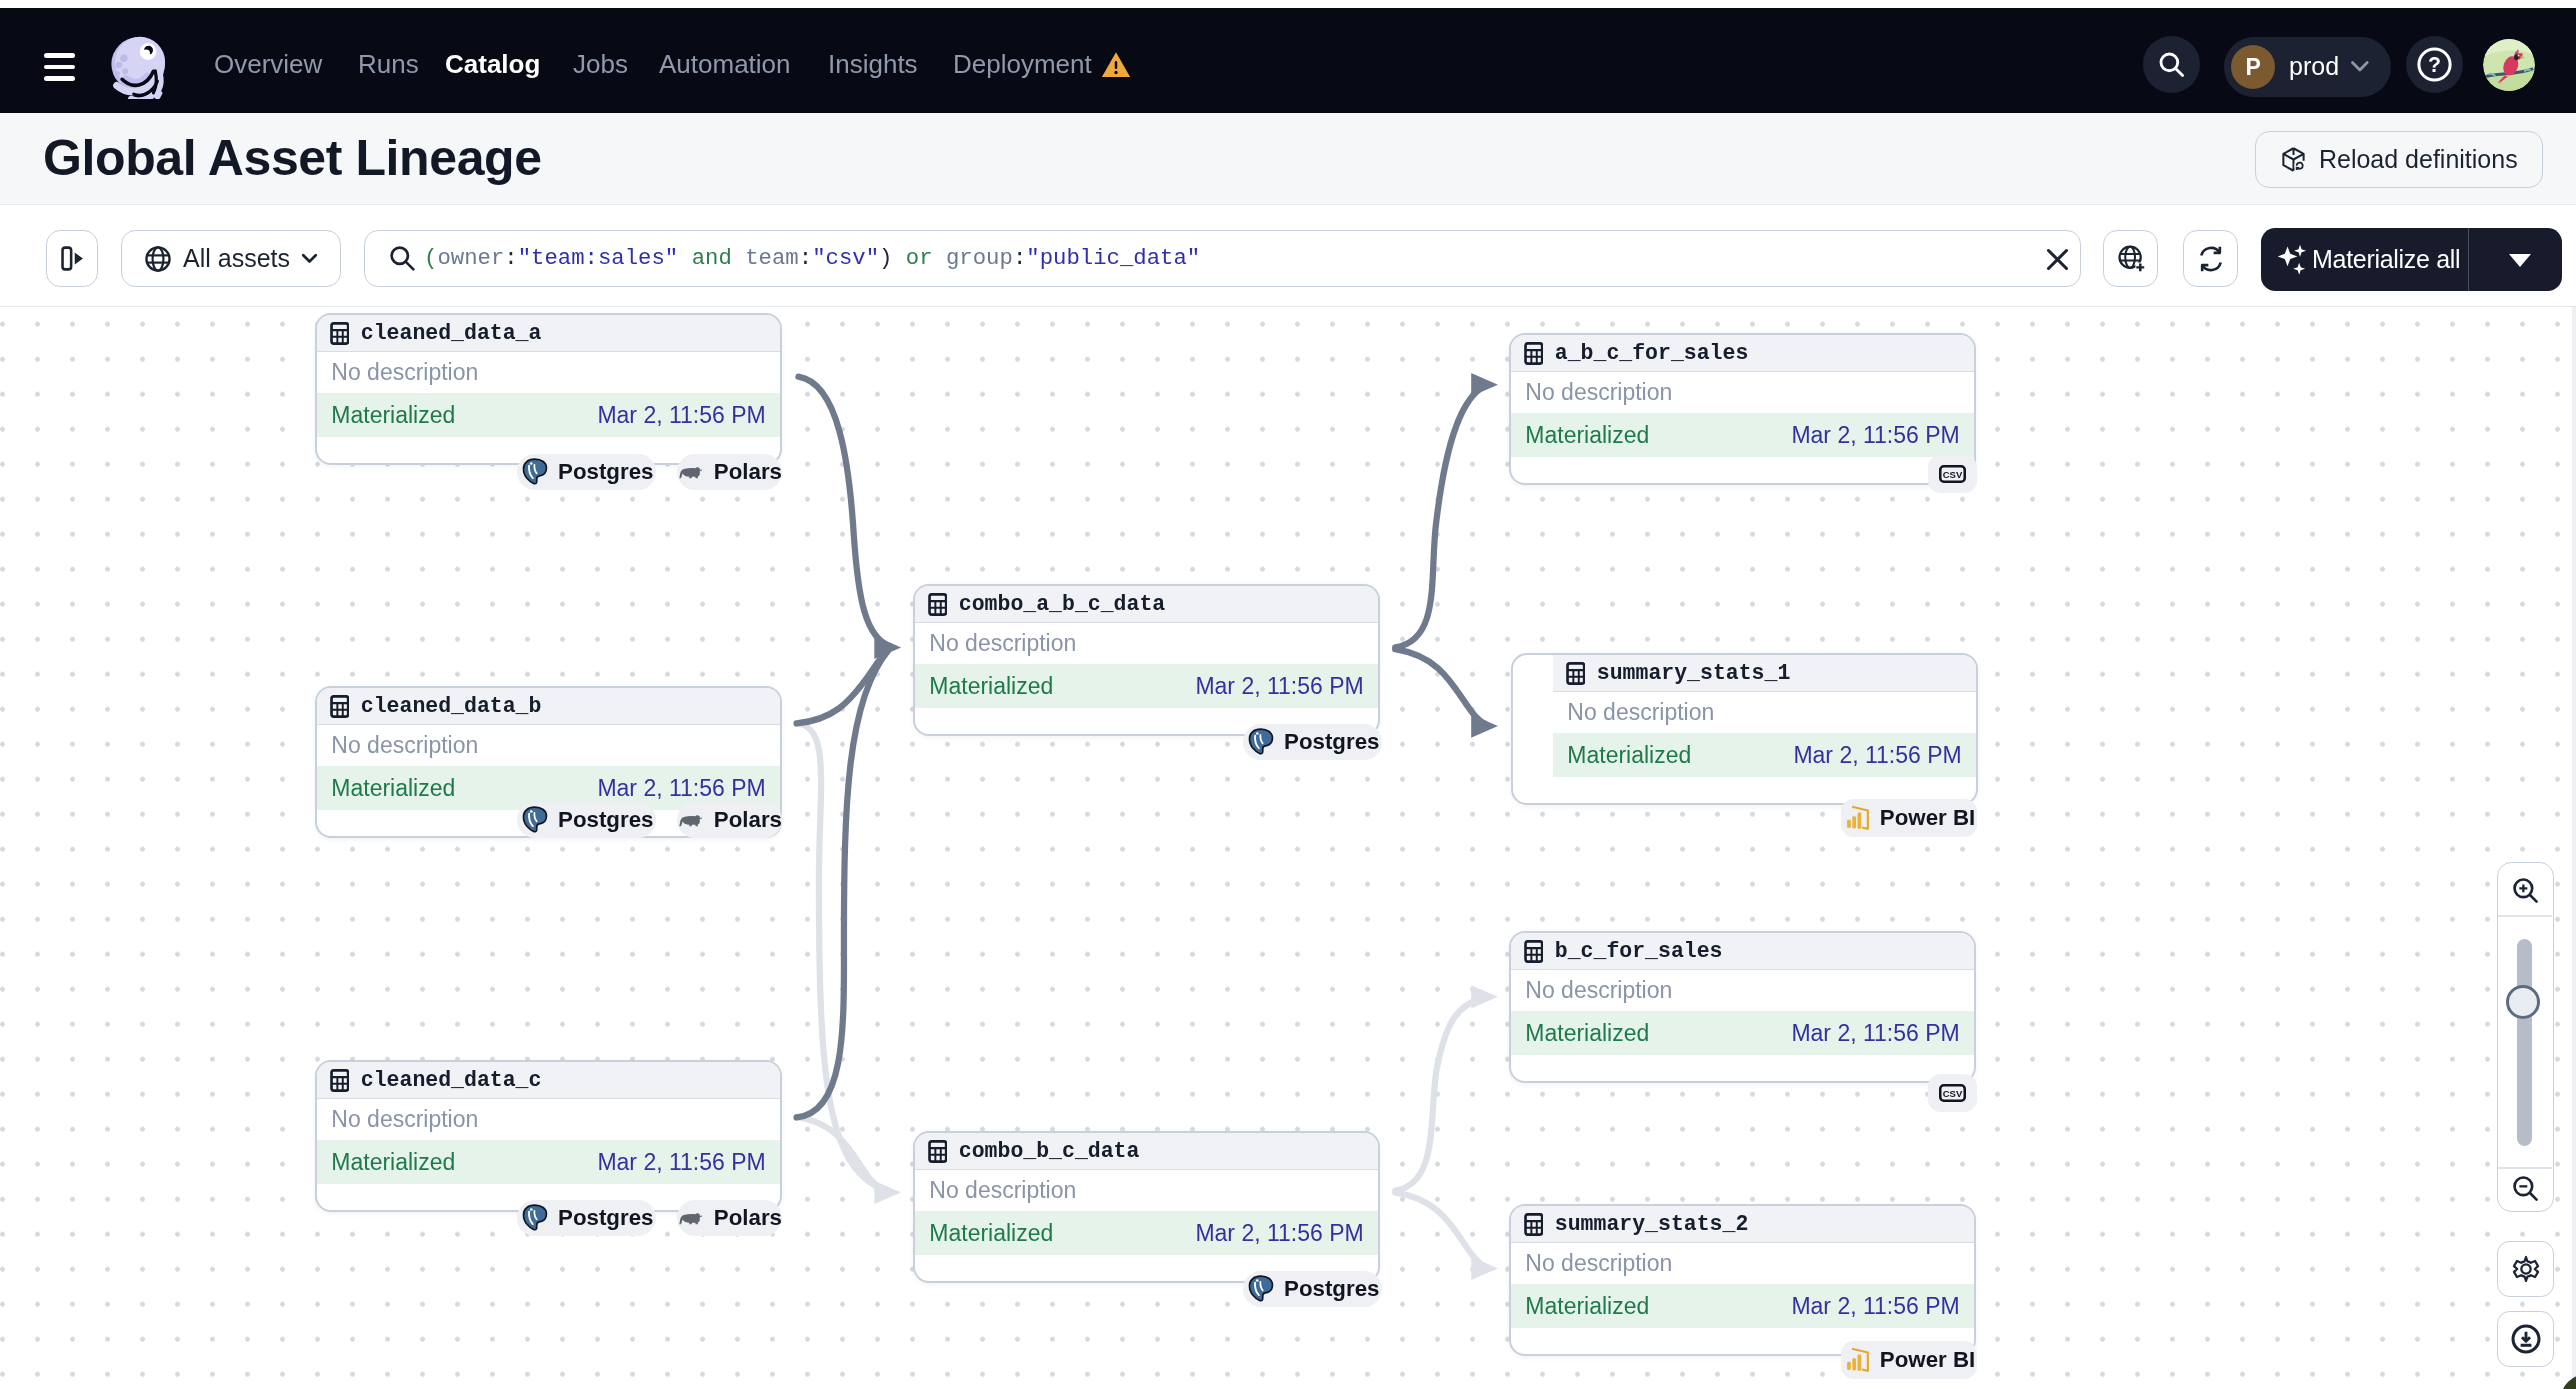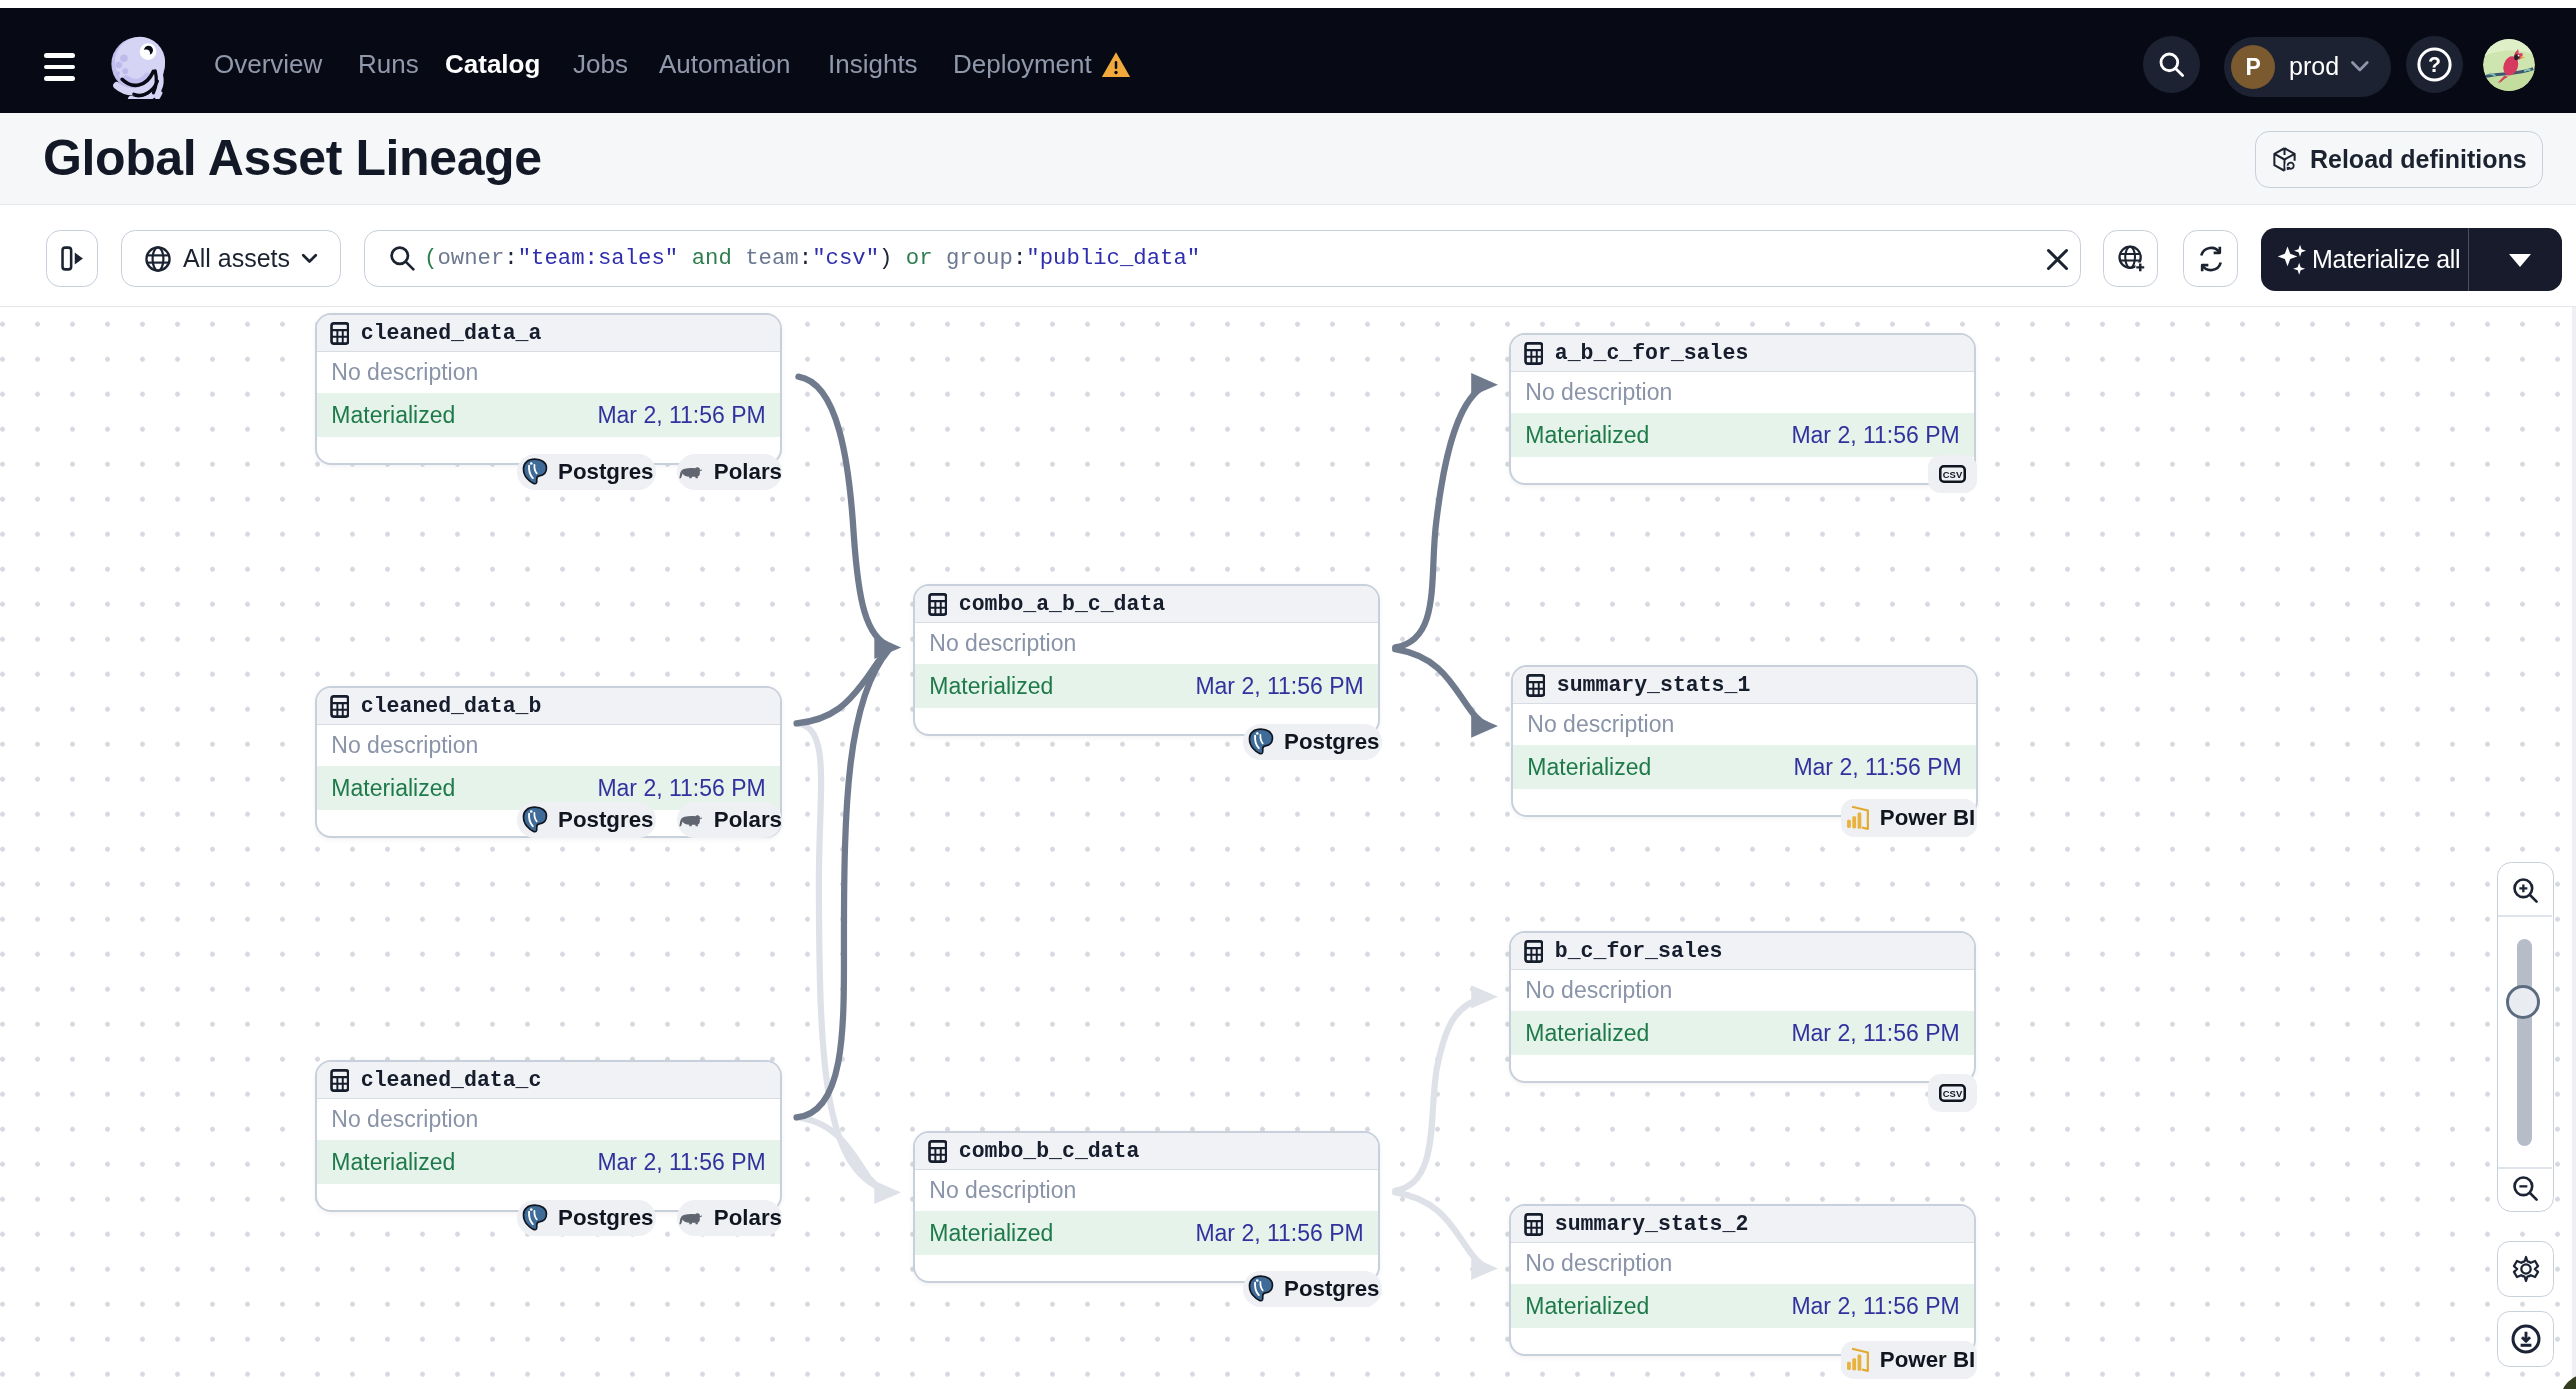--- a/index.html
+++ b/index.html
@@ -13,21 +13,21 @@
 .navlink.act{color:#fff;font-weight:700;}
 .warn{position:absolute;left:1101px;top:43px;}
 .ncirc{position:absolute;top:28px;width:57px;height:57px;border-radius:50%;background:#1D2232;display:flex;align-items:center;justify-content:center;}
 .prodpill{position:absolute;left:2224px;top:29px;width:167px;height:60px;border-radius:30px;background:#1D2232;}
 .pav{position:absolute;left:7.2px;top:8px;width:44px;height:44px;border-radius:50%;background:#7B5A30;color:#fff;font-size:23px;font-weight:600;text-align:center;line-height:44px;}
 .ptxt{position:absolute;left:65px;top:0;height:60px;line-height:58px;color:#fff;font-size:25px;font-weight:500;}
 .avatar{position:absolute;left:2483px;top:31px;width:52px;height:52px;border-radius:50%;overflow:hidden;}
 
 .titlebar{position:absolute;left:0;top:113px;width:2576px;height:92px;background:#F6F7F9;border-bottom:1.8px solid #E4E8ED;}
 .titlebar h1{position:absolute;left:43px;top:0;height:90px;line-height:90px;font-size:50px;font-weight:600;color:#121826;letter-spacing:-0.4px;}
-.reload{position:absolute;left:2255px;top:18px;width:288px;height:57px;border:1.8px solid #C7CFDB;border-radius:14.3px;display:flex;align-items:center;justify-content:center;gap:11.6px;font-size:25px;font-weight:700;color:#1B2330;}
+.reload{position:absolute;left:2255px;top:18px;width:288px;height:57px;border:1.8px solid #C7CFDB;border-radius:14.3px;display:flex;align-items:center;justify-content:center;gap:11.6px;font-size:25px;font-weight:400;color:#1B2330;}
 
 .toolbar{position:absolute;left:0;top:205px;width:2576px;height:102px;background:#fff;border-bottom:1.8px solid #E4E8ED;}
 .tbtn{position:absolute;top:25px;height:57px;border:1.8px solid #C7CFDB;border-radius:14.3px;background:#fff;display:flex;align-items:center;justify-content:center;}
 .allassets{left:121px;width:220px;gap:10.7px;font-size:25px;font-weight:500;color:#1B2330;}
 .searchbox{position:absolute;left:364px;top:25px;width:1717px;height:57px;border:1.8px solid #C7CFDB;border-radius:14.3px;background:#fff;}
 .query{position:absolute;left:59px;top:0;height:54px;line-height:54px;font-family:"Liberation Mono",monospace;font-size:22.3px;white-space:pre;}
 .qg{color:#2E7D4F;}.qk{color:#6B7890;}.qc{color:#20263A;}.qs{color:#2F2FAE;}
 .mat-btn{position:absolute;left:2261px;top:23px;width:301px;height:63px;border-radius:14.3px;background:#171B2B;color:#fff;}
 .mat-btn .lbl{position:absolute;left:51px;top:0;height:63px;line-height:63px;font-size:25px;font-weight:500;letter-spacing:-0.3px;}
 .mat-btn .div{position:absolute;left:207px;top:0;width:0.9px;height:63px;background:#494E61;}
@@ -324,21 +324,21 @@
           <use href="#tbl"></use>
         </svg>
         <span>a_b_c_for_sales</span>
       </div>
       <div class="cb">No description</div>
       <div class="cf">
         <span class="m">Materialized</span>
         <span class="d">Mar 2, 11:56 PM</span>
       </div>
     </div>
-  <div class="card" style="left:1511px;top:358px;">
+  <div class="card" style="left:1511px;top:346px;padding-left:40px;">
       <div class="ch">
         <svg width="19.7" height="23" viewBox="0 0 22 26">
           <use href="#tbl"></use>
         </svg>
         <span>summary_stats_1</span>
       </div>
       <div class="cb">No description</div>
       <div class="cf">
         <span class="m">Materialized</span>
         <span class="d">Mar 2, 11:56 PM</span>

